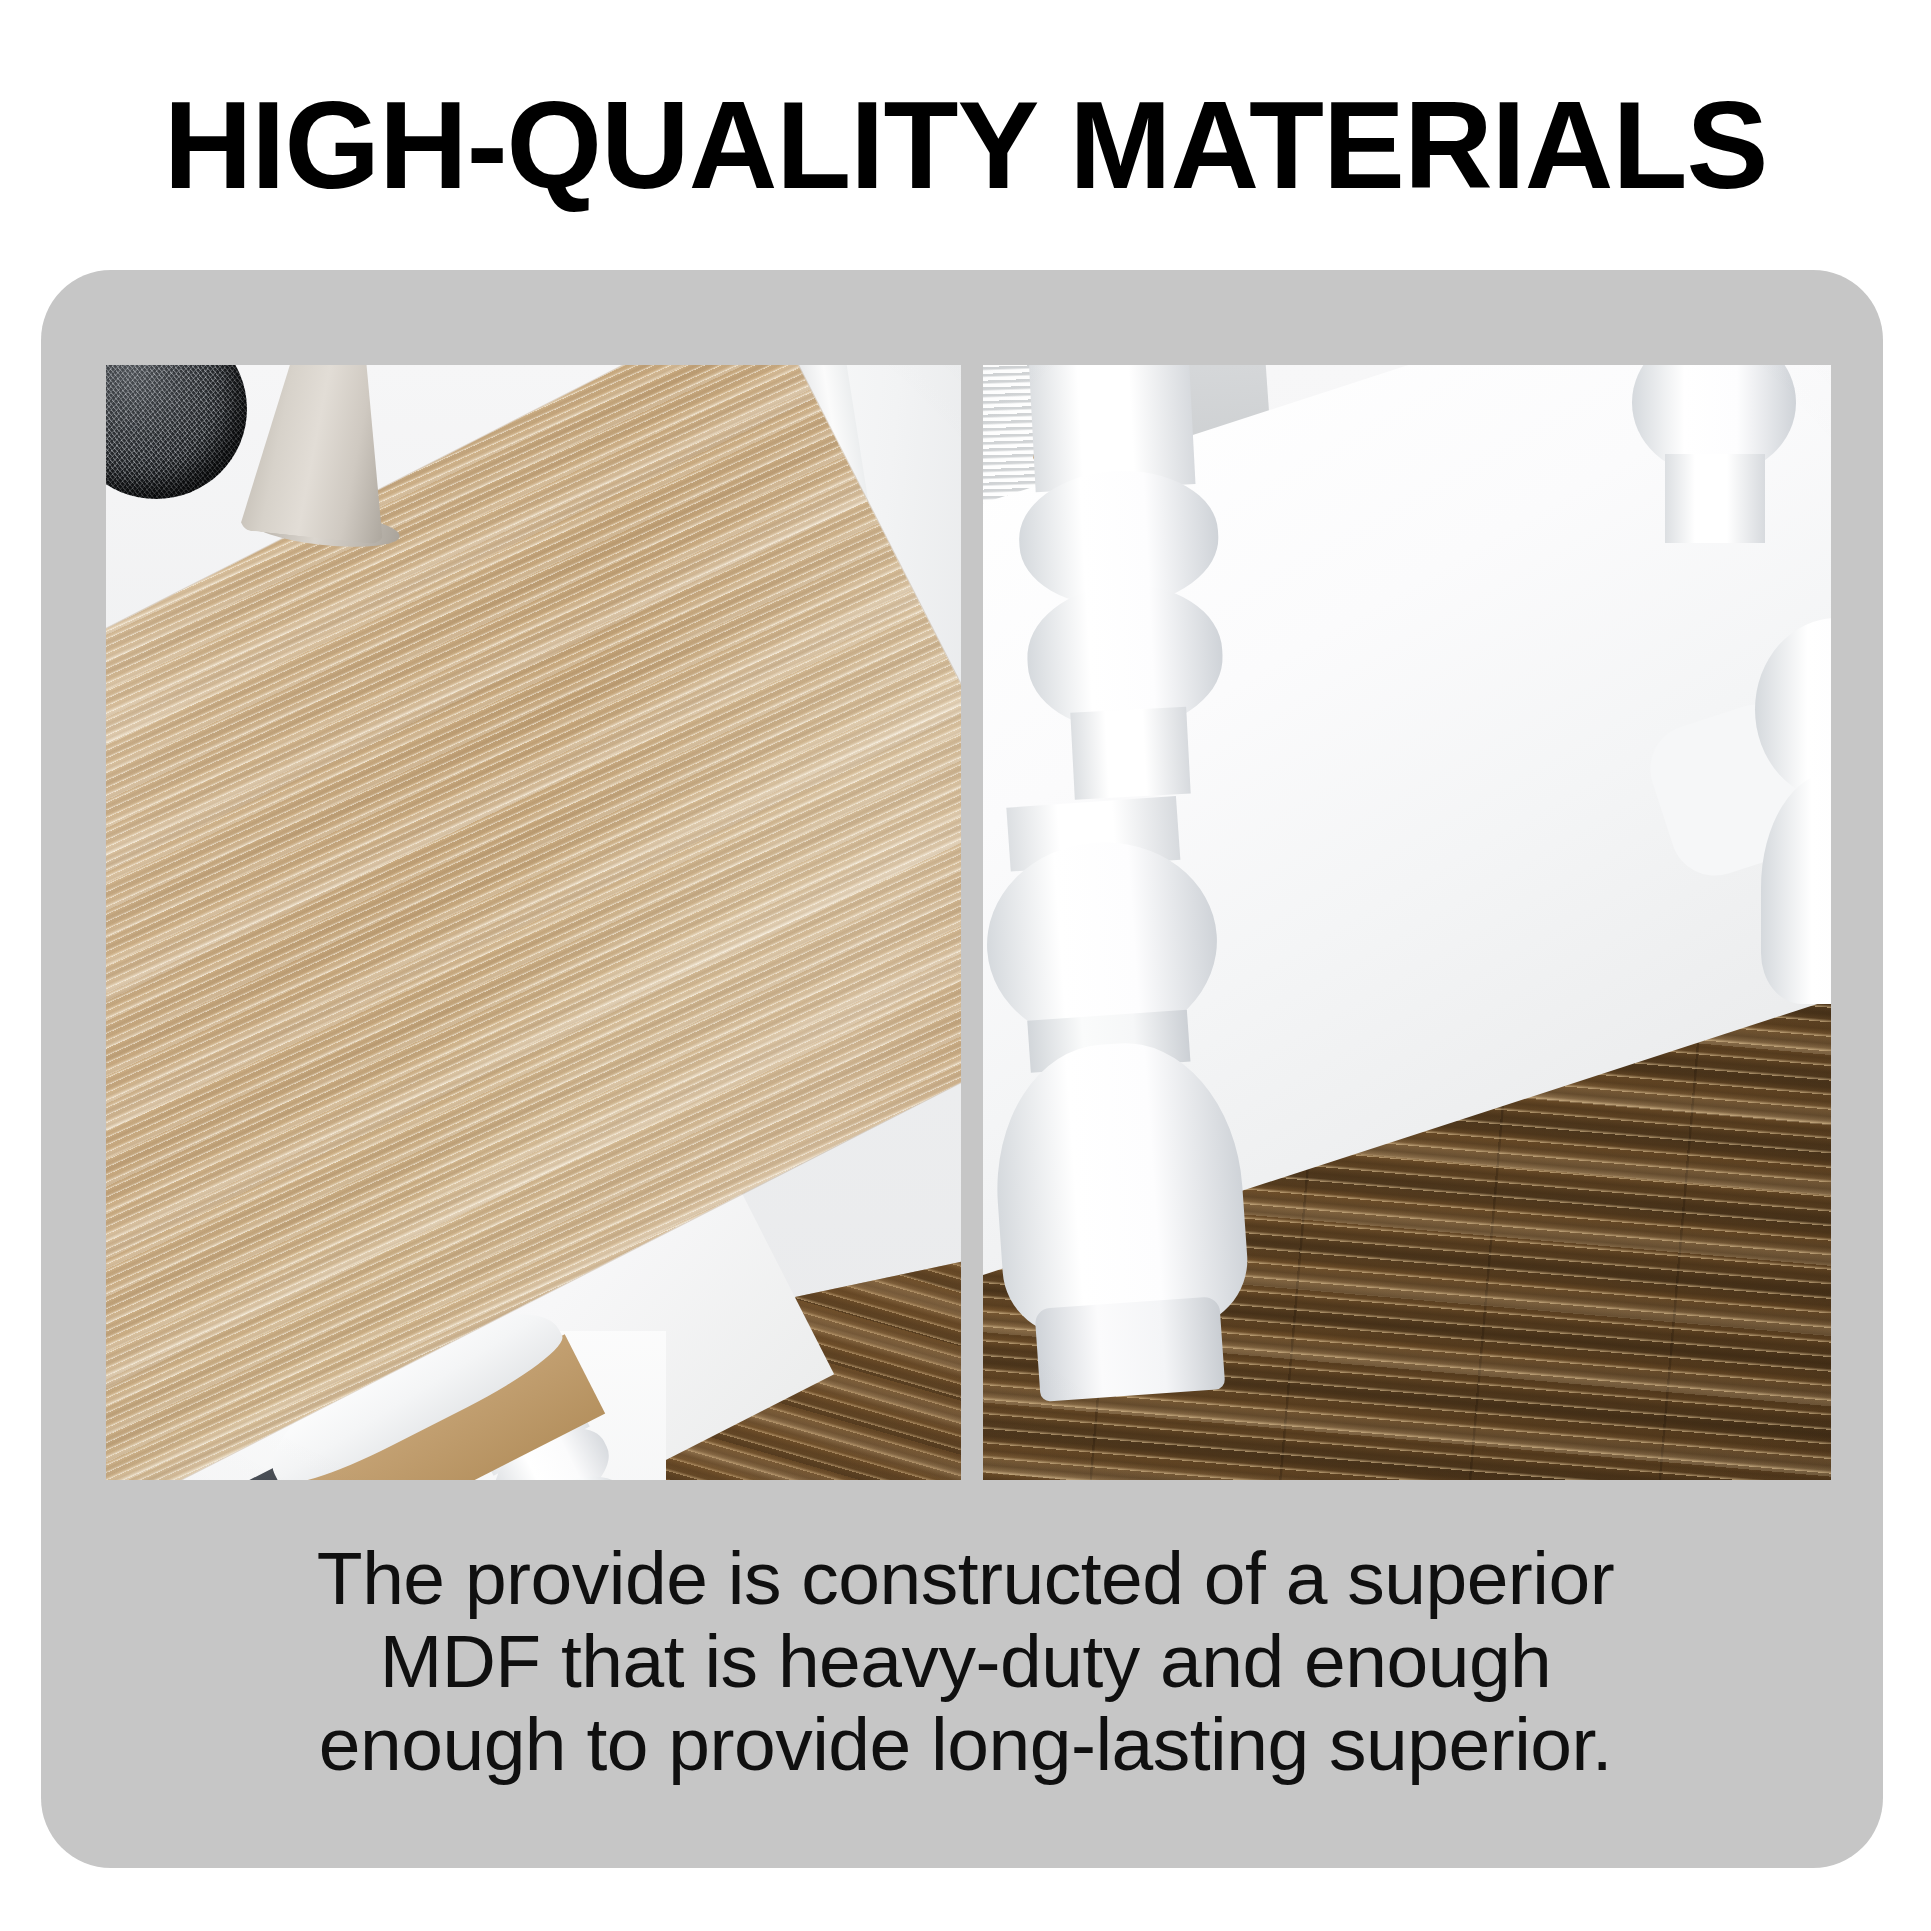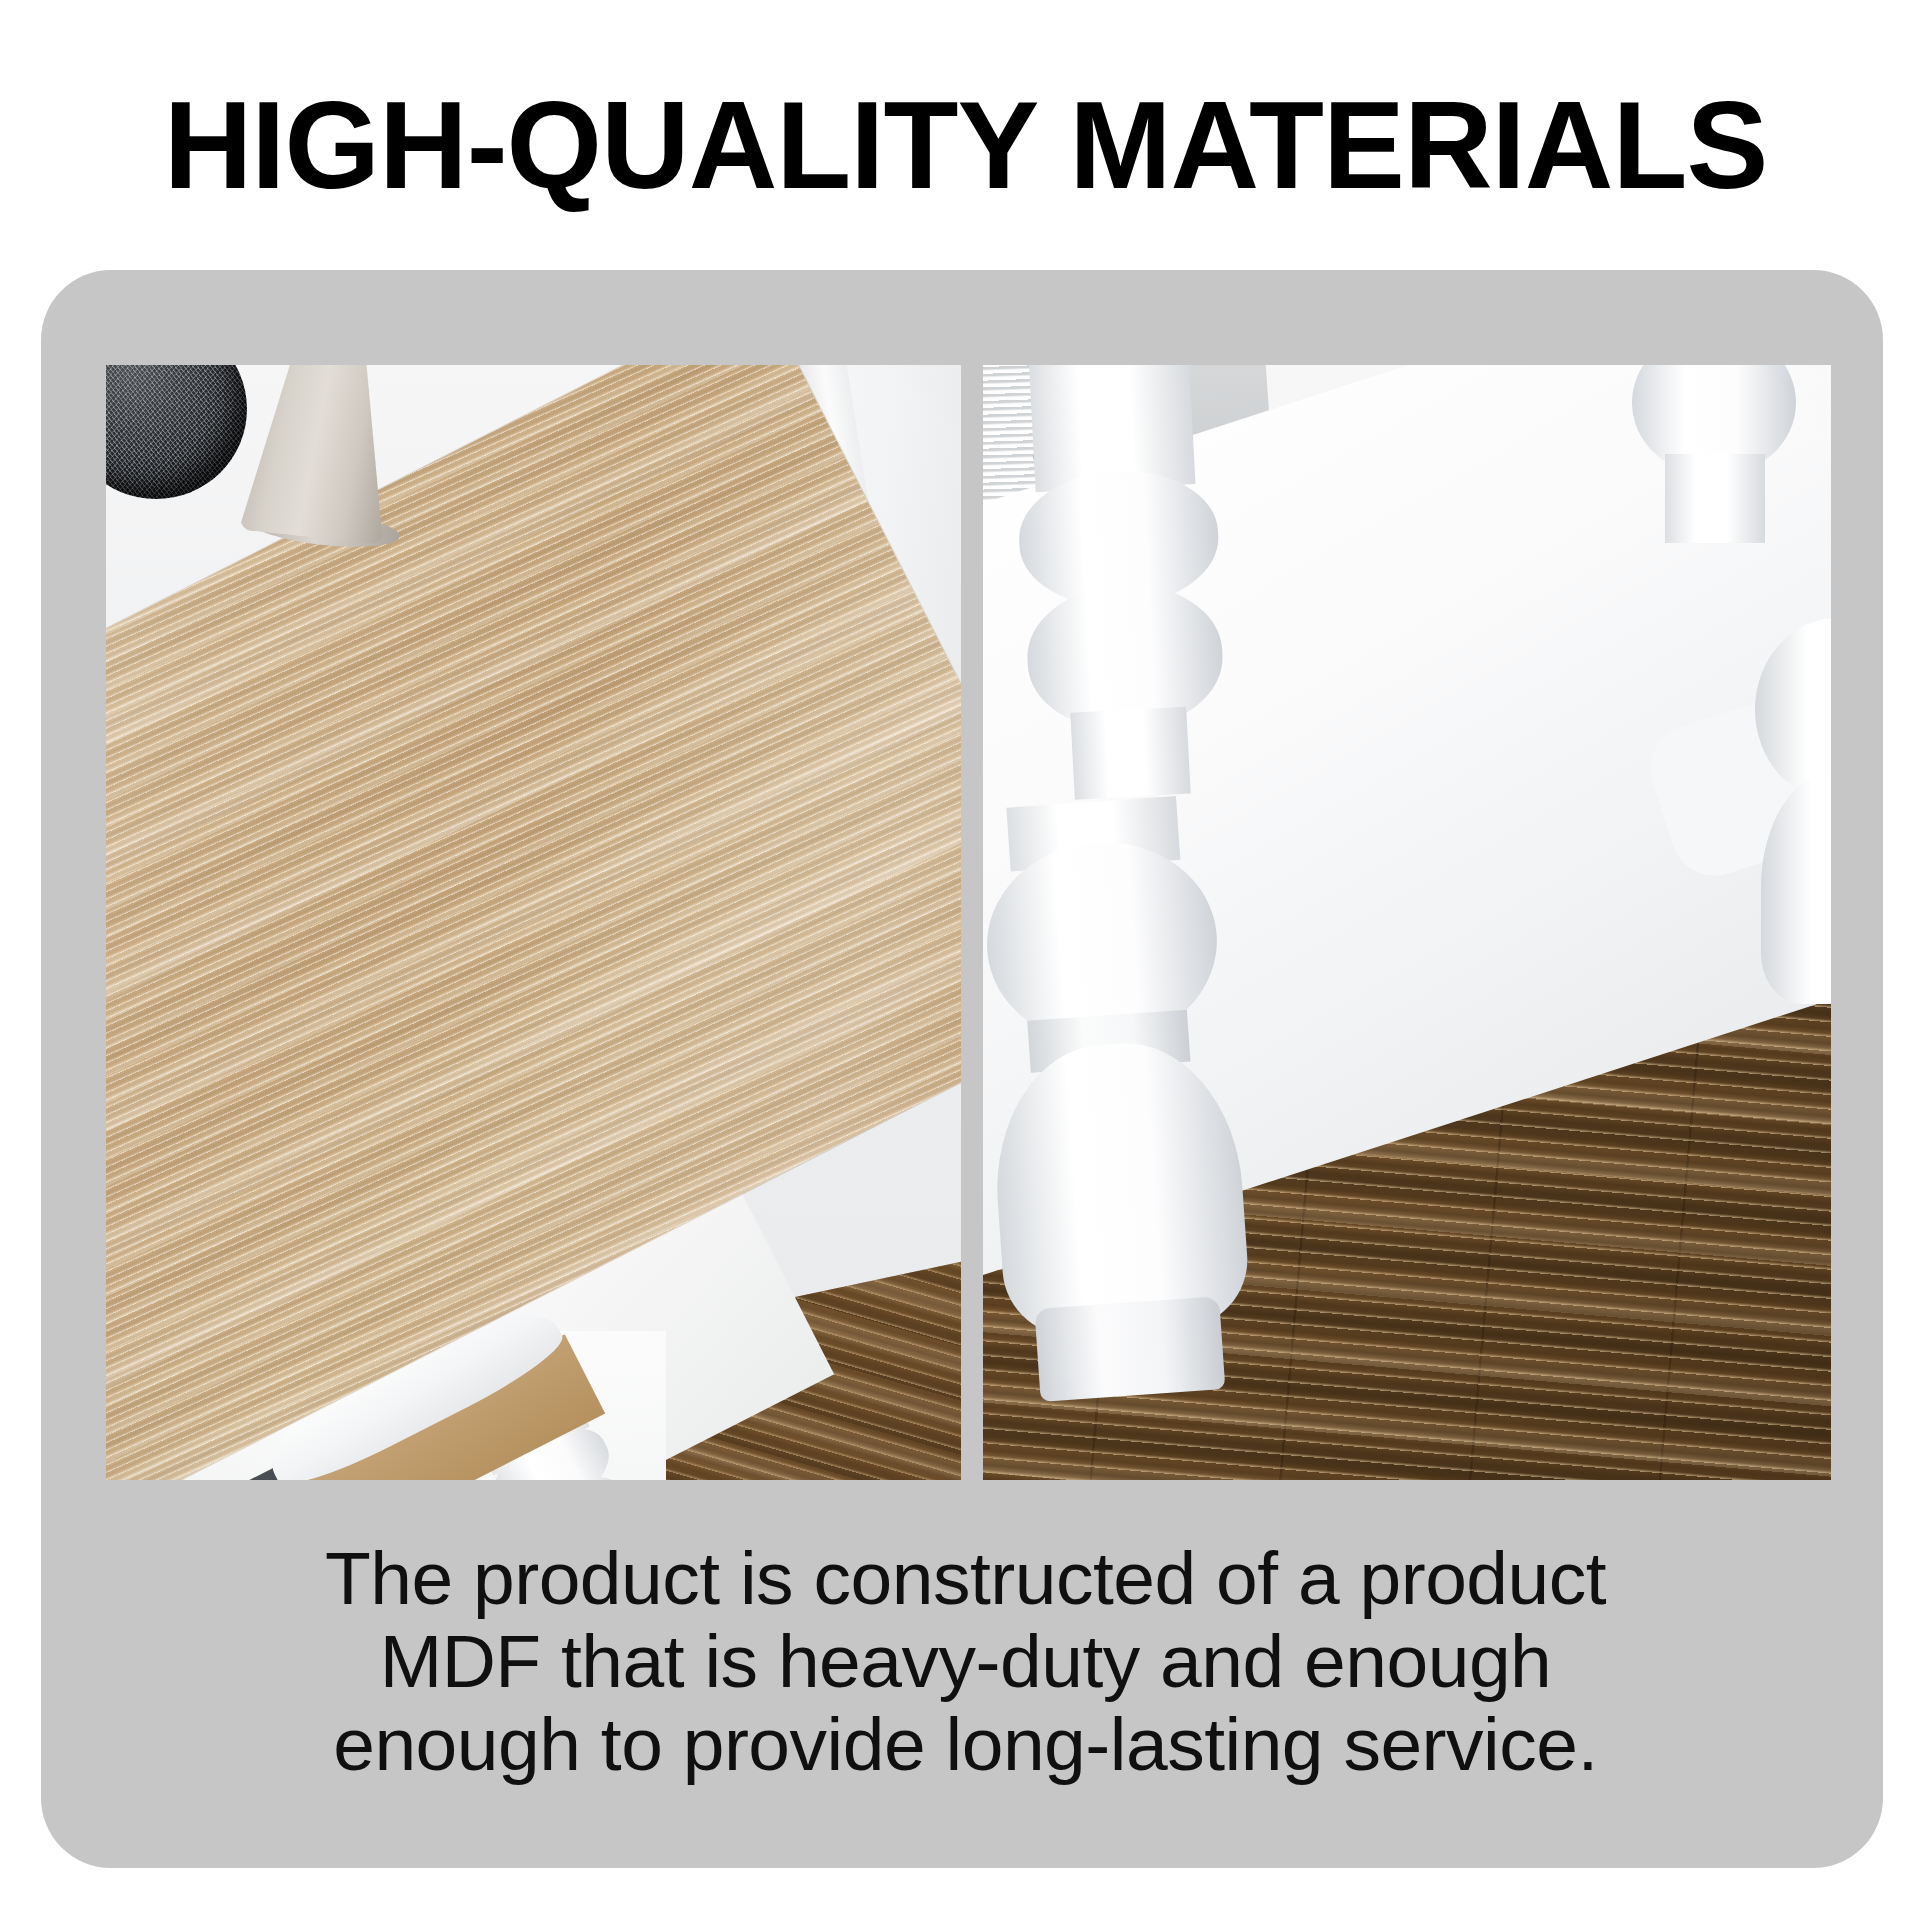--- a/index.html
+++ b/index.html
@@ -488,19 +488,19 @@
       <div class="wleg-bulb b1"></div>
       <div class="neck"></div>
       <div class="wleg-bulb b2"></div>
       <div class="foot"></div>
     </div>
 
     <div class="layer vignette"></div>
   </div>
 
   <div class="caption">
-    <div>The product is constructed of a product</div>
+    <div>The provide is constructed of a superior</div>
     <div>MDF that is heavy-duty and enough</div>
-    <div>enough to provide long-lasting service.</div>
+    <div>enough to provide long-lasting superior.</div>
   </div>
 
 </div>
 
 
 </body></html>

